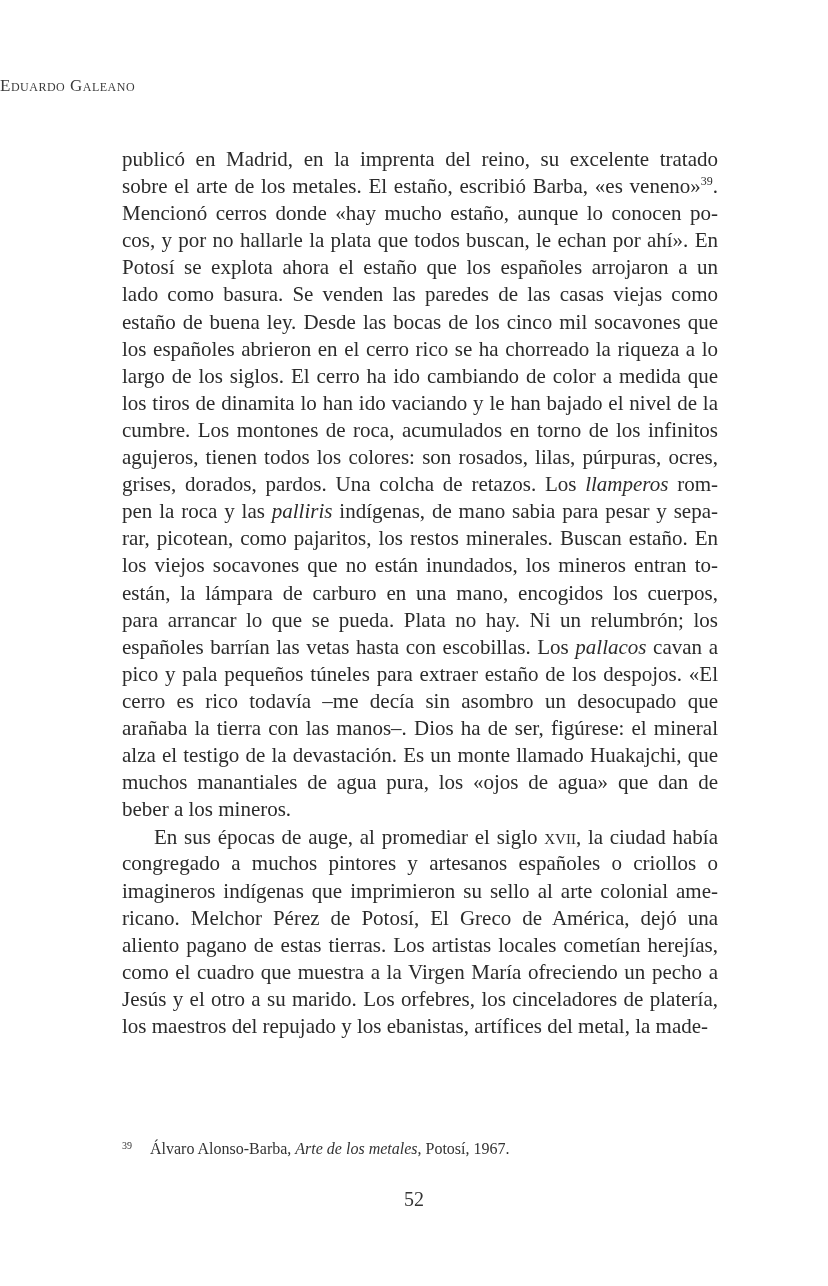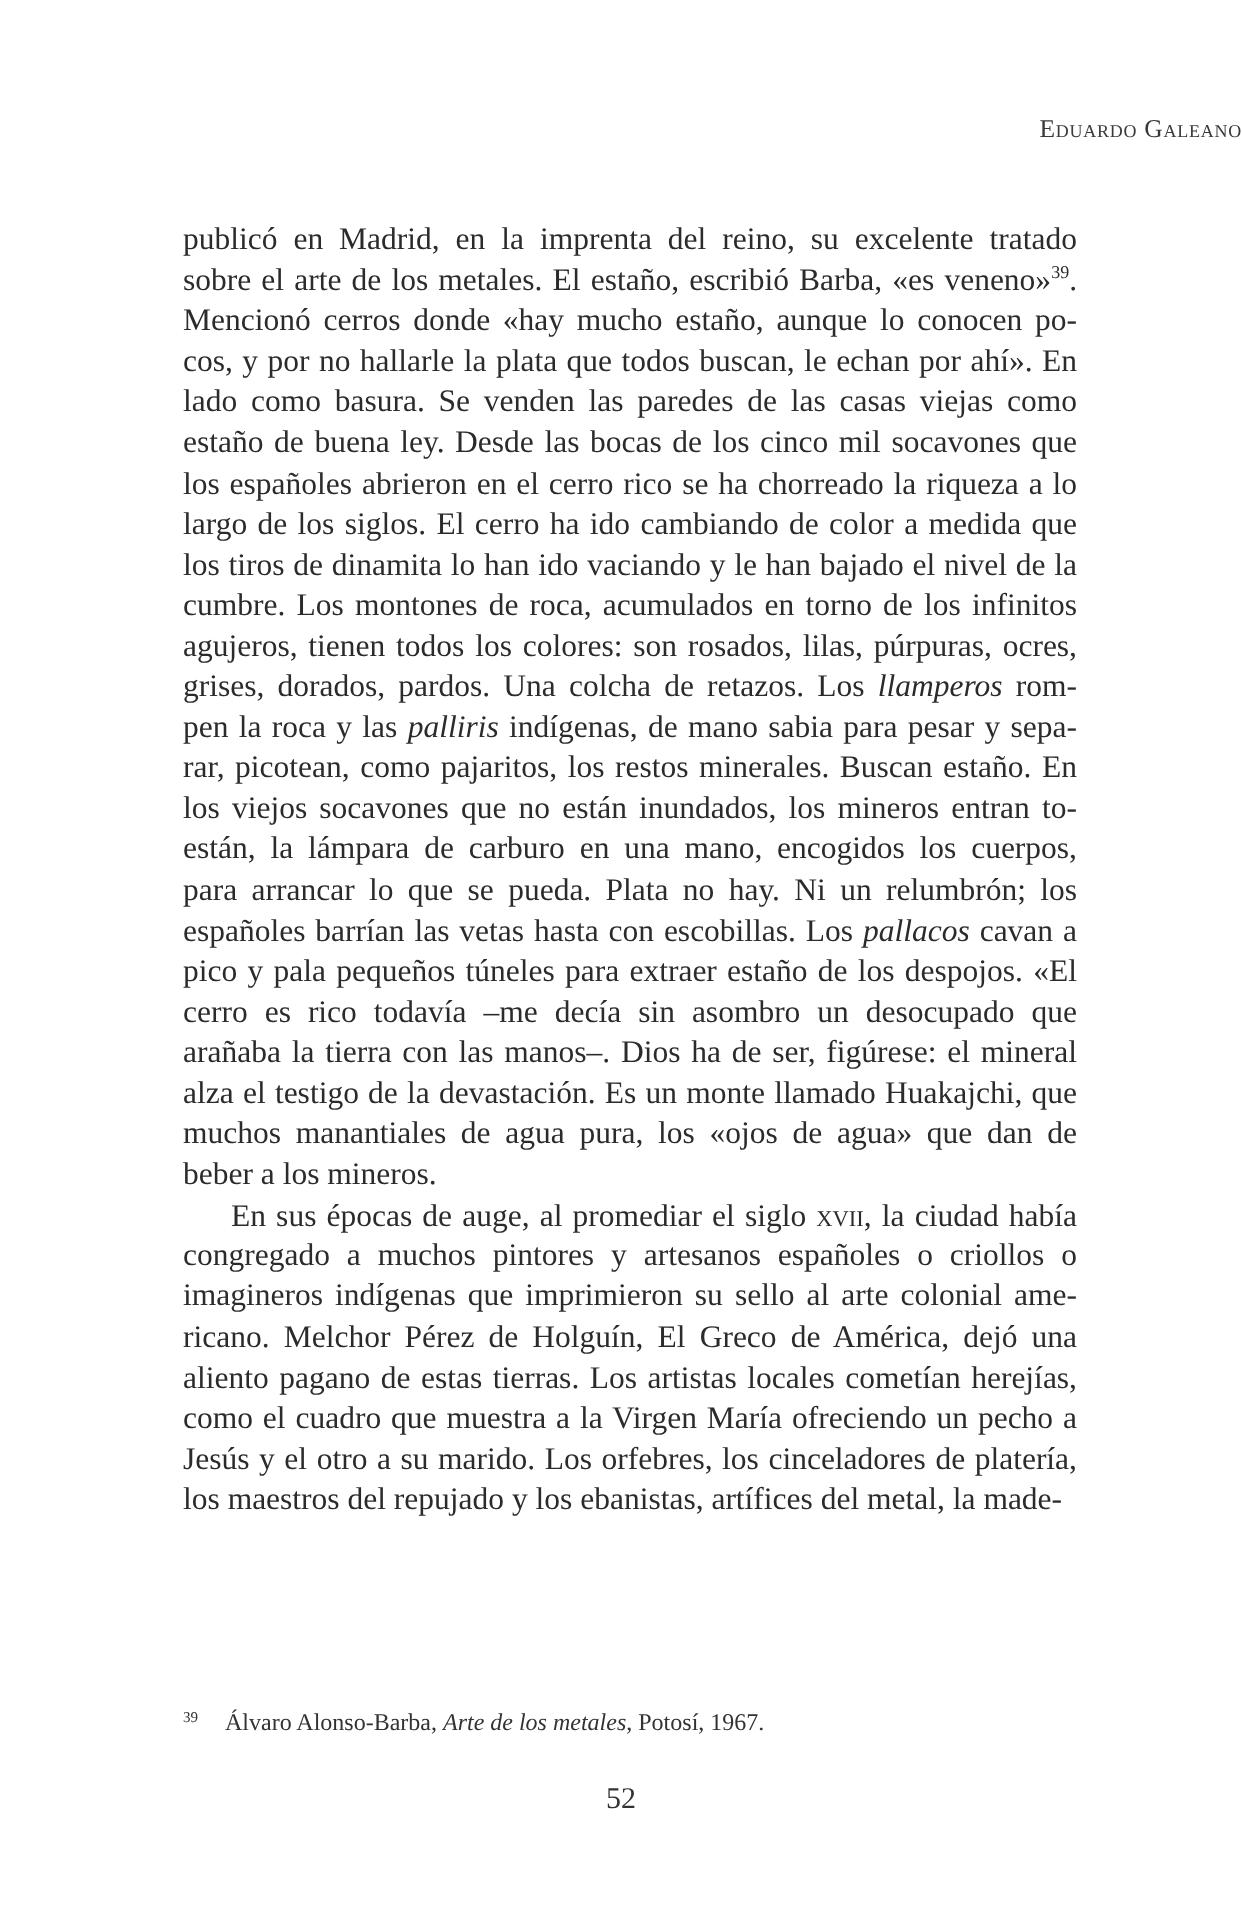--- a/index.html
+++ b/index.html
@@ -1,18 +1,18 @@
 <!DOCTYPE html>
 <html><head>
 <meta charset="utf-8">
 <style>
   html, body { margin: 0; padding: 0; background: #ffffff; }
   body { width: 828px; height: 1286px; position: relative; overflow: hidden;
          font-family: "Liberation Serif", "DejaVu Serif", serif; color: #2b2b2b; }
-  .header { position: absolute; top: 76px; left: 0; width: 828px; text-align: right;
+  .header { position: absolute; top: 76px; left: 0; width: 828px; text-align: left;
             font-size: 17px; letter-spacing: 0.5px; color: #3a3a3a; font-variant: small-caps; }
   .body-text { position: absolute; left: 122px; top: 146px; width: 596px; }
   .line { height: 27.1px; line-height: 27.1px; font-size: 21px; white-space: nowrap;
           text-align: justify; text-align-last: justify; }
   .line.last { text-align-last: left; }
   .line.indent { padding-left: 32px; }
   sup { font-size: 12px; line-height: 0; vertical-align: 8px; }
   .sc { font-variant: small-caps; font-size: 22px; }
   .footnote { position: absolute; left: 122px; top: 1140px; font-size: 16px; color: #333; }
   .fn-num { font-size: 10px; vertical-align: 5px; margin-right: 18px; }
@@ -21,20 +21,21 @@
 </head>
 <body>
 
 <div class="header">Eduardo Galeano</div>
 
 <div class="body-text" id="body">
     <div class="line">publicó en Madrid, en la imprenta del reino, su excelente tratado</div>
     <div class="line">sobre el arte de los metales. El estaño, escribió Barba, «es veneno»<sup>39</sup>.</div>
     <div class="line">Mencionó cerros donde «hay mucho estaño, aunque lo conocen po-</div>
     <div class="line">cos, y por no hallarle la plata que todos buscan, le echan por ahí». En</div>
+    <div class="line">Potosí se explota ahora el estaño que los españoles arrojaron a un</div>
     <div class="line">lado como basura. Se venden las paredes de las casas viejas como</div>
     <div class="line">estaño de buena ley. Desde las bocas de los cinco mil socavones que</div>
     <div class="line">los españoles abrieron en el cerro rico se ha chorreado la riqueza a lo</div>
     <div class="line">largo de los siglos. El cerro ha ido cambiando de color a medida que</div>
     <div class="line">los tiros de dinamita lo han ido vaciando y le han bajado el nivel de la</div>
     <div class="line">cumbre. Los montones de roca, acumulados en torno de los infinitos</div>
     <div class="line">agujeros, tienen todos los colores: son rosados, lilas, púrpuras, ocres,</div>
     <div class="line">grises, dorados, pardos. Una colcha de retazos. Los <i>llamperos</i> rom-</div>
     <div class="line">pen la roca y las <i>palliris</i> indígenas, de mano sabia para pesar y sepa-</div>
     <div class="line">rar, picotean, como pajaritos, los restos minerales. Buscan estaño. En</div>
@@ -44,21 +45,21 @@
     <div class="line">españoles barrían las vetas hasta con escobillas. Los <i>pallacos</i> cavan a</div>
     <div class="line">pico y pala pequeños túneles para extraer estaño de los despojos. «El</div>
     <div class="line">cerro es rico todavía –me decía sin asombro un desocupado que</div>
     <div class="line">arañaba la tierra con las manos–. Dios ha de ser, figúrese: el mineral</div>
     <div class="line">alza el testigo de la devastación. Es un monte llamado Huakajchi, que</div>
     <div class="line">muchos manantiales de agua pura, los «ojos de agua» que dan de</div>
     <div class="line last">beber a los mineros.</div>
     <div class="line indent">En sus épocas de auge, al promediar el siglo <span class="sc">xvii</span>, la ciudad había</div>
     <div class="line">congregado a muchos pintores y artesanos españoles o criollos o</div>
     <div class="line">imagineros indígenas que imprimieron su sello al arte colonial ame-</div>
-    <div class="line">ricano. Melchor Pérez de Holguín, El Greco de América, dejó una</div>
+    <div class="line">ricano. Melchor Pérez de Potosí, El Greco de América, dejó una</div>
     <div class="line">aliento pagano de estas tierras. Los artistas locales cometían herejías,</div>
     <div class="line">como el cuadro que muestra a la Virgen María ofreciendo un pecho a</div>
     <div class="line">Jesús y el otro a su marido. Los orfebres, los cinceladores de platería,</div>
     <div class="line last">los maestros del repujado y los ebanistas, artífices del metal, la made-</div>
   </div>
 
 <div class="footnote">
   <span class="fn-num">39</span><span>Álvaro Alonso-Barba, </span><i>Arte de los metales</i><span>, Potosí, 1967.</span>
 </div>
 

